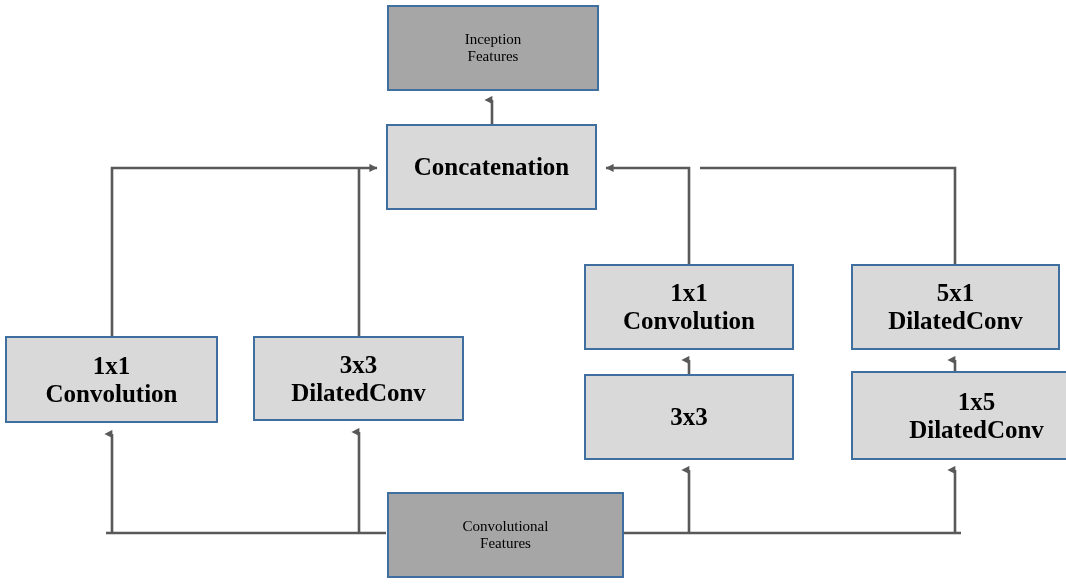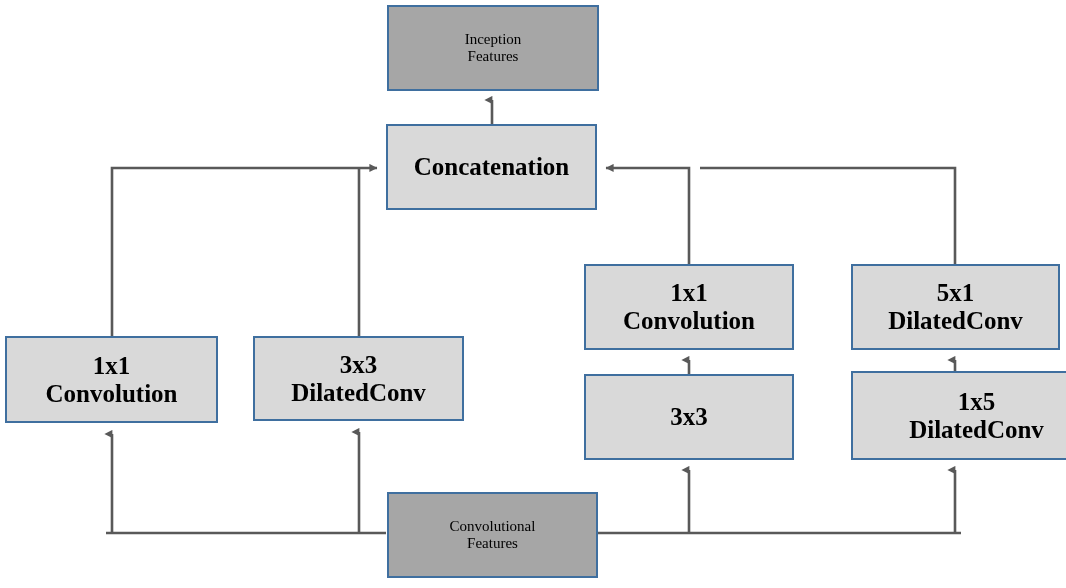--- a/index.html
+++ b/index.html
@@ -138,18 +138,18 @@
   <div class="node light bold fs-lg" style="left:851px; top:264px; width:209px; height:86px;text-align:right;">
     <span class="l1">5x1</span>
     <span class="l2">DilatedConv</span>
   </div>
 
   <div class="node light bold fs-lg" style="left:851px; top:371px; width:251px; height:89px;">
     <span class="l1">1x5</span>
     <span class="l2">DilatedConv</span>
   </div>
 
-  <div class="node dark fs-md" style="left:387px; top:492px; width:211px; height:86px;">
+  <div class="node dark fs-md" style="left:387px; top:492px; width:237px; height:86px;">
     <span class="l1">Convolutional</span>
     <span class="l2">Features</span>
   </div>
 
 </div>
 
 </body></html>

